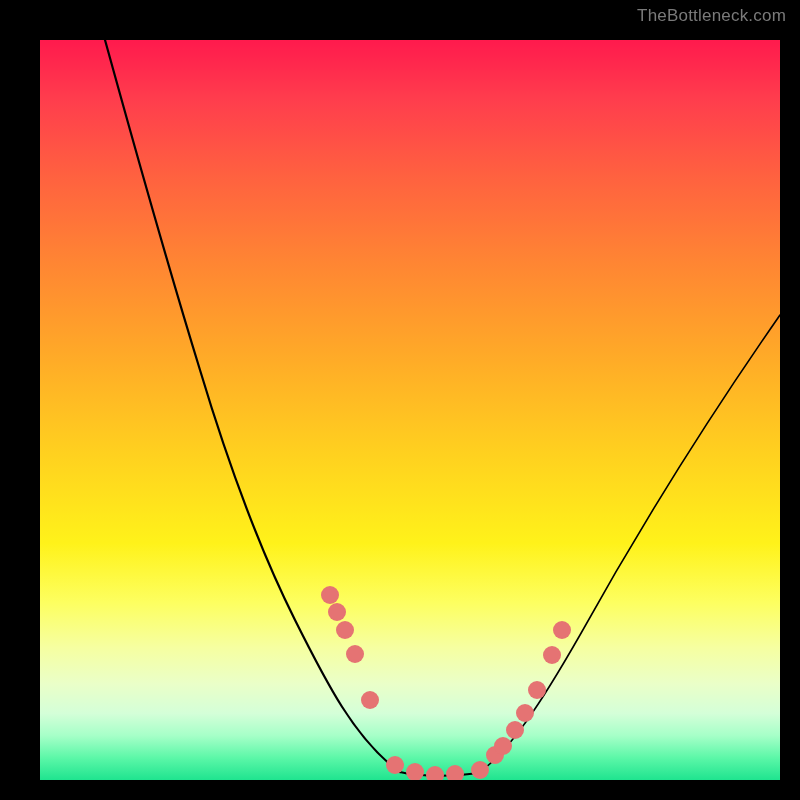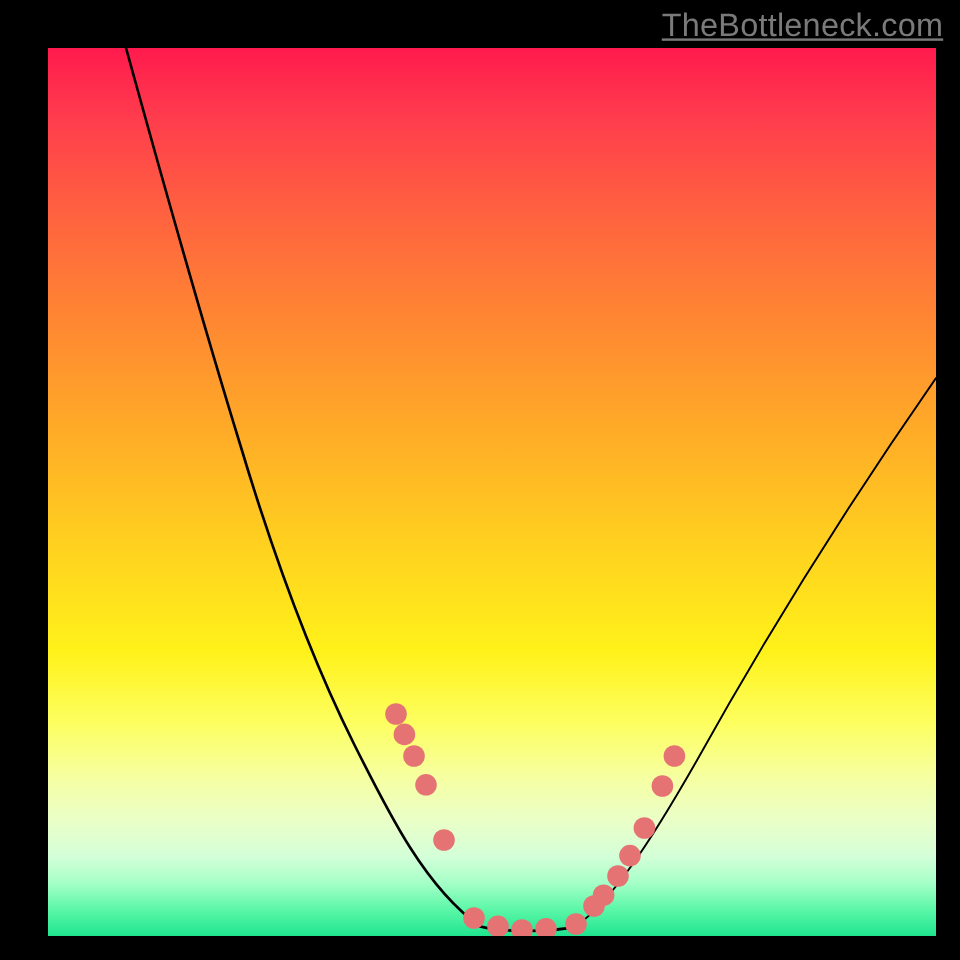--- a/index.html
+++ b/index.html
@@ -39,25 +39,24 @@
       #a6ffc8 94%,
       #5cf7a8 97%,
       #1fe48f 100%
     );
   }
   .watermark {
     position: absolute;
     top: 6px;
     right: 14px;
     font-family: Arial, Helvetica, sans-serif;
-    font-size: 27px;
+    font-size: 17px;
     color: #7a7a7a;
     font-weight: 500;
     letter-spacing: 0.2px;
-    text-decoration: underline;
   }
   svg.curve {
     position: absolute;
     left: 0;
     top: 0;
     width: 740px;
     height: 740px;
   }
   .curve path {
     fill: none;

